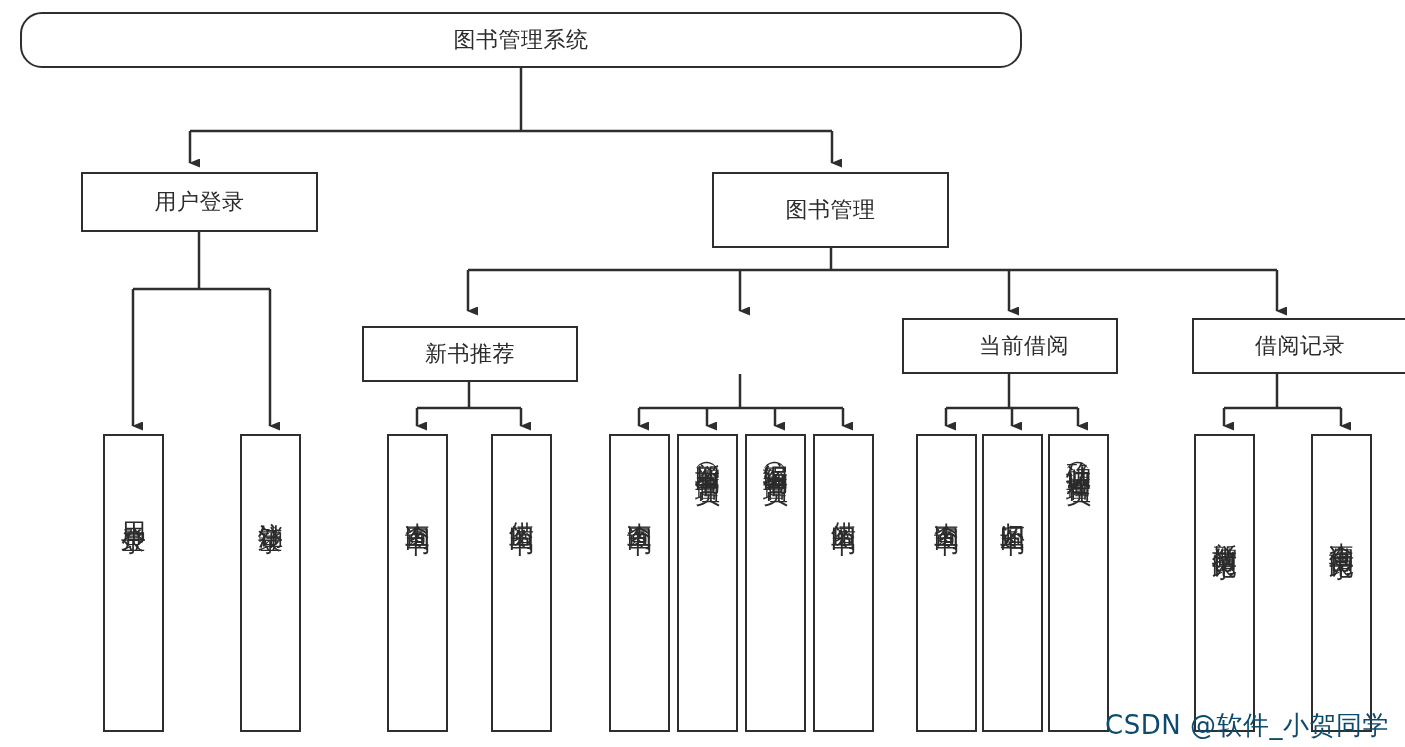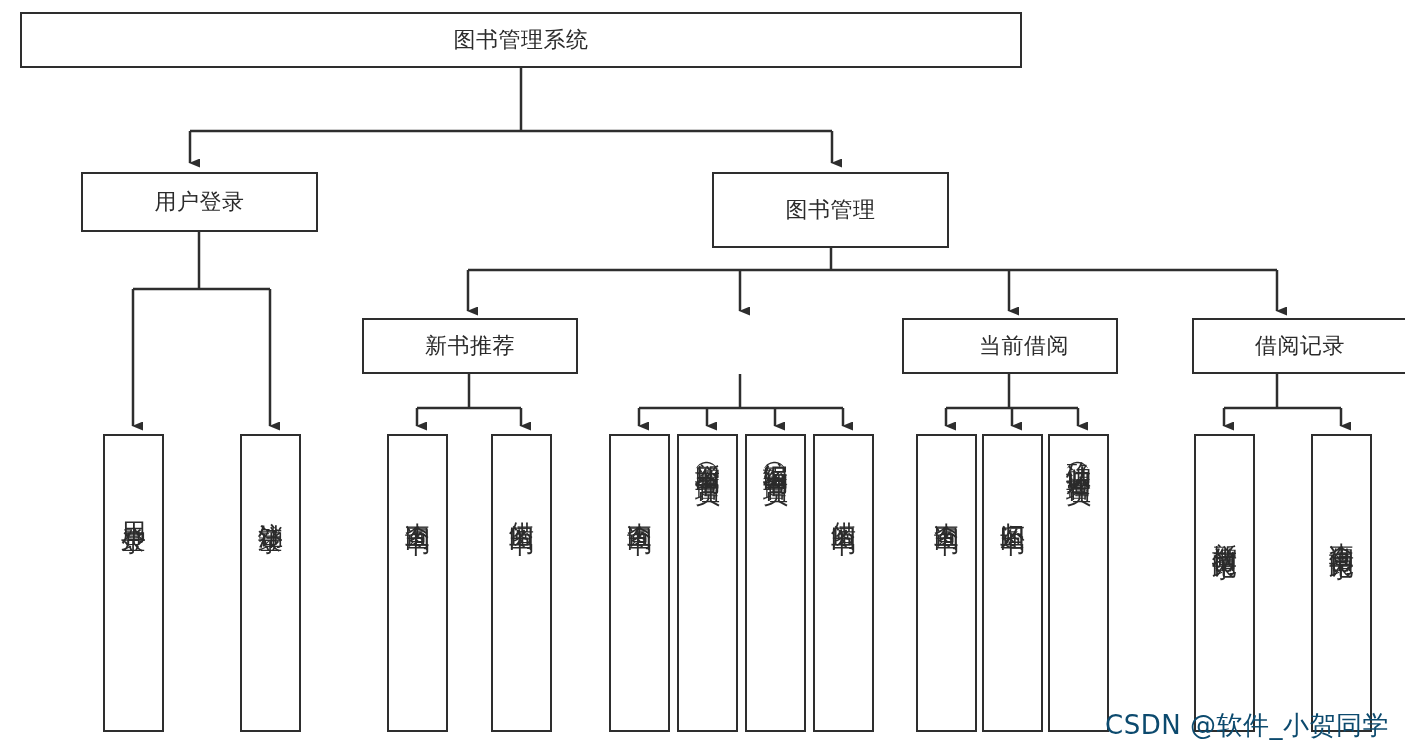--- a/index.html
+++ b/index.html
@@ -123,32 +123,32 @@
       <path d="M1012,408 L1012,426" marker-end="url(#arrowhead)"></path>
       <path d="M1078,408 L1078,426" marker-end="url(#arrowhead)"></path>
 
       <path d="M1277,374 L1277,408"></path>
       <path d="M1224,408 L1341,408"></path>
       <path d="M1224,408 L1224,426" marker-end="url(#arrowhead)"></path>
       <path d="M1341,408 L1341,426" marker-end="url(#arrowhead)"></path>
     </g>
   </svg>
 
-  <div class="node horiz" style="left:20px; top:12px; width:1002px; height:56px;">
+  <div class="node horiz" style="left:20px; top:12px; width:1002px; height:56px;border-radius:22px;">
     <span class="node-label">图书管理系统</span>
   </div>
 
   <div class="node horiz" style="left:81px; top:172px; width:237px; height:60px;">
     <span class="node-label">用户登录</span>
   </div>
   <div class="node horiz" style="left:712px; top:172px; width:237px; height:76px;">
     <span class="node-label">图书管理</span>
   </div>
 
-  <div class="node horiz" style="left:362px; top:318px; width:216px; height:56px;">
+  <div class="node horiz" style="left:362px; top:326px; width:216px; height:56px;">
     <span class="node-label">新书推荐</span>
   </div>
   <div class="node horiz" style="left:902px; top:318px; width:216px; height:56px;padding-left:28px;">
     <span class="node-label">当前借阅</span>
   </div>
   <div class="node horiz" style="left:1172px; top:318px; width:216px; height:56px;margin-left:20px;">
     <span class="node-label">借阅记录</span>
   </div>
 
   <div class="node vert mid" style="left:103px; top:434px; width:61px; height:298px;">

